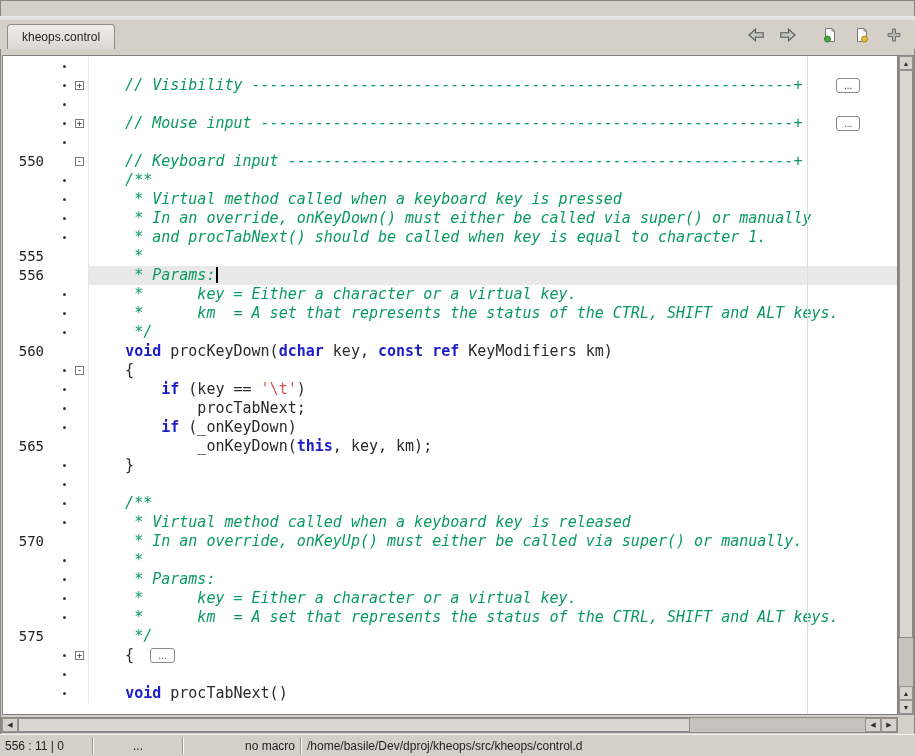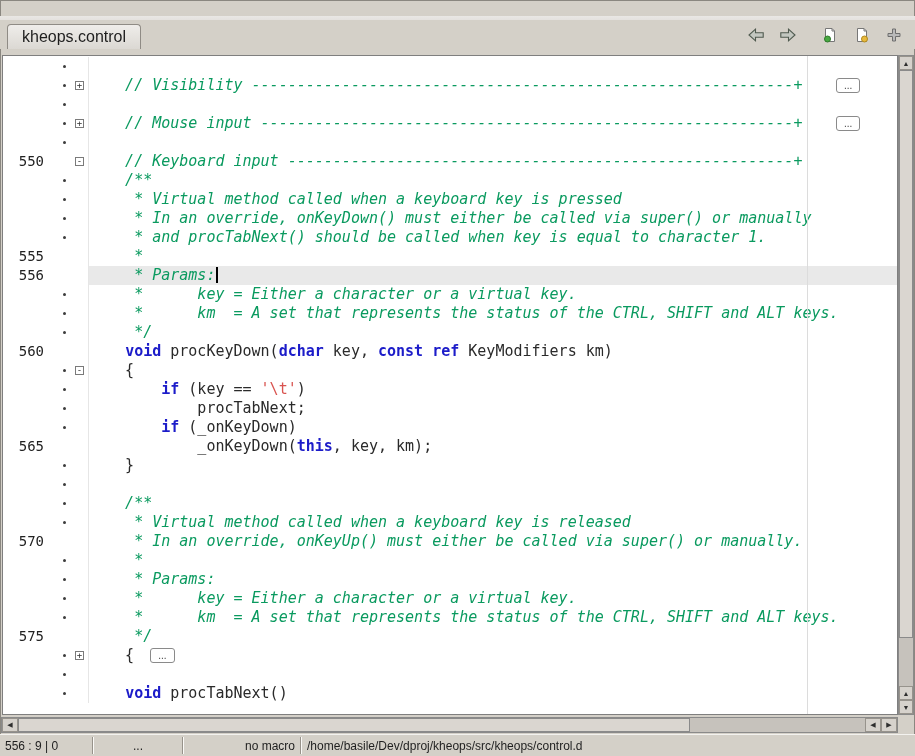--- a/index.html
+++ b/index.html
@@ -11,21 +11,21 @@
   .titlebar { position:absolute; left:0; top:16px; width:915px; height:20px;
     background:linear-gradient(#e9e7e4,#d2cec9); border-bottom:1px solid #b7b3ae;
     display:flex; align-items:center; justify-content:center;
     font-size:12px; font-weight:bold; color:#1c1c1c; }
   .close { position:absolute; right:7px; top:1px; font-size:13px; font-weight:bold; color:#7c1f1f; cursor:default; }
 
   
   .tabbar { position:absolute; left:0; top:20px; width:915px; height:29px; background:#d4d0c8; }
   .tab { position:absolute; left:7px; bottom:0; height:25px; padding:0 14px;
     background:linear-gradient(#efedea,#dbd8d3); border:1px solid #8f8b85; border-bottom:none;
-    border-radius:4px 4px 0 0; font-size:16px; line-height:24px; color:#1e1e1e;text-align:right; }
+    border-radius:4px 4px 0 0; font-size:12px; line-height:24px; color:#1e1e1e;text-align:right; }
   .toolbar { position:absolute; right:10px; top:5px; height:20px; display:flex; align-items:center; gap:10px; }
   .tbtn { width:22px; height:20px; display:flex; align-items:center; justify-content:center; }
   .tbtn.gap { margin-left:10px; }
 
   
   .editor { position:absolute; left:2px; top:55px; width:896px; height:660px;
     background:#fff; border:1px solid #7f7f7f; overflow:hidden; }
   .code-area { position:absolute; inset:1px 0 0 0; }
   .row { display:flex; height:19px; position:relative; }
   .gnum { flex:0 0 44px; text-align:right; padding-right:3px;
@@ -411,21 +411,21 @@
     <div class="htrack">
       <div class="hthumb"></div>
     </div>
     <div class="sbtn">◀</div>
     <div class="sbtn">▶</div>
   </div>
 
   <div class="corner"></div>
 
   <div class="statusbar">
-    <div class="sp sp1">556 : 9 | 0</div>
+    <div class="sp sp1">556 : 11 | 0</div>
     <div class="ssep"></div>
     <div class="sp sp2">...</div>
     <div class="ssep"></div>
     <div class="sp sp3">no macro</div>
     <div class="ssep"></div>
     <div class="sp sp4">/home/basile/Dev/dproj/kheops/src/kheops/control.d</div>
   </div>
 
 </div>
 

